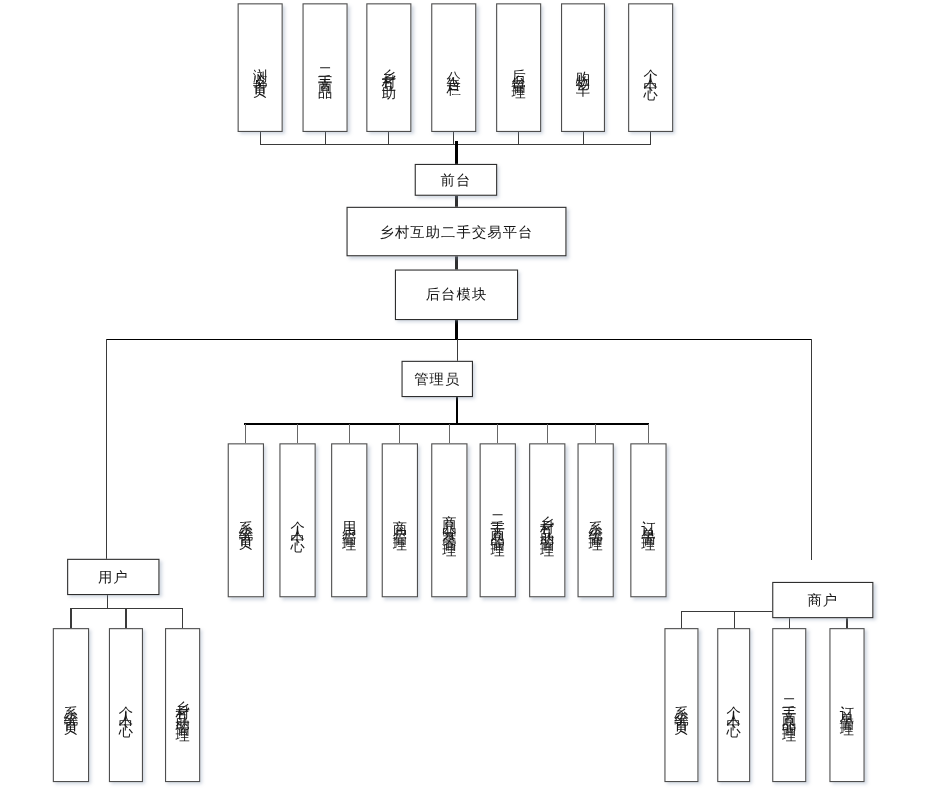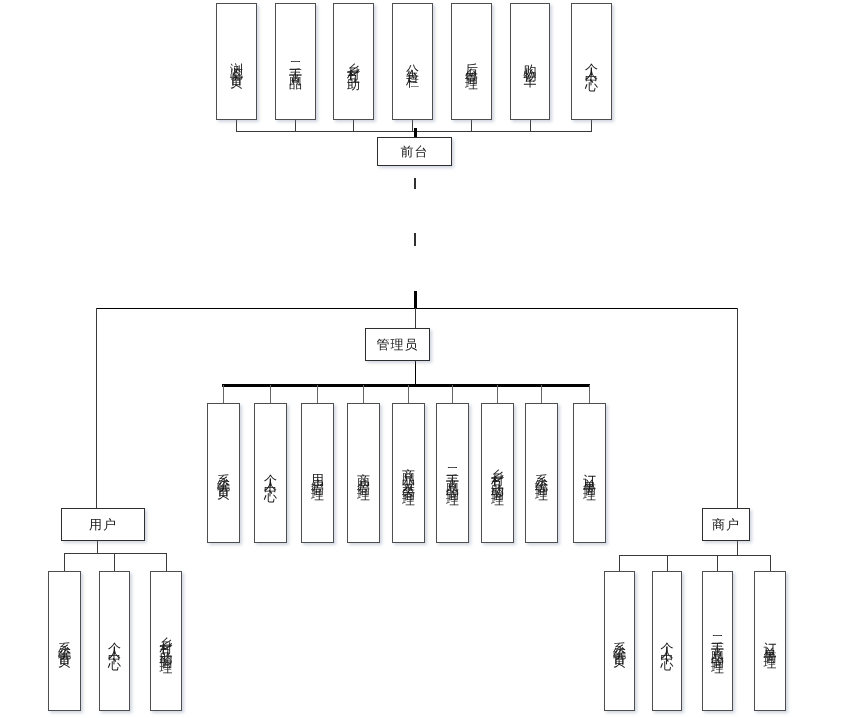--- a/index.html
+++ b/index.html
@@ -88,22 +88,28 @@
   <div class="node v" style="left:451px;top:3px;width:41px;height:117px">
       <span>后台管理</span>
     </div>
   <div class="node v" style="left:510px;top:3px;width:40px;height:117px">
       <span>购物车</span>
     </div>
   <div class="node v" style="left:571px;top:3px;width:41px;height:117px">
       <span>个人中心</span>
     </div>
 
-  <div class="node h trunk" style="left:377px;top:137px;width:75px;height:29px">
+  <div class="node h trunk" style="left:377px;top:149px;width:75px;height:29px">
       <span>前台</span>
+    </div>
+  <div class="node h trunk" style="left:315px;top:188px;width:200px;height:45px">
+      <span>乡村互助二手交易平台</span>
+    </div>
+  <div class="node h trunk" style="left:359px;top:245px;width:112px;height:46px">
+      <span>后台模块</span>
     </div>
   <div class="node h trunk" style="left:365px;top:328px;width:65px;height:33px">
       <span>管理员</span>
     </div>
 
   <div class="node v" style="left:207px;top:403px;width:33px;height:140px">
       <span>系统首页</span>
     </div>
   <div class="node v" style="left:254px;top:403px;width:33px;height:140px">
       <span>个人中心</span>
@@ -136,21 +142,21 @@
   <div class="node v" style="left:48px;top:571px;width:33px;height:140px">
       <span>系统首页</span>
     </div>
   <div class="node v" style="left:99px;top:571px;width:31px;height:140px">
       <span>个人中心</span>
     </div>
   <div class="node v" style="left:150px;top:571px;width:32px;height:140px">
       <span>乡村互助管理</span>
     </div>
 
-  <div class="node h trunk" style="left:702px;top:508px;width:48px;height:33px">
+  <div class="node h trunk" style="left:702px;top:529px;width:92px;height:33px">
       <span>商户</span>
     </div>
   <div class="node v" style="left:604px;top:571px;width:31px;height:140px">
       <span>系统首页</span>
     </div>
   <div class="node v" style="left:652px;top:571px;width:30px;height:140px">
       <span>个人中心</span>
     </div>
   <div class="node v" style="left:702px;top:571px;width:31px;height:140px">
       <span>二手商品管理</span>

